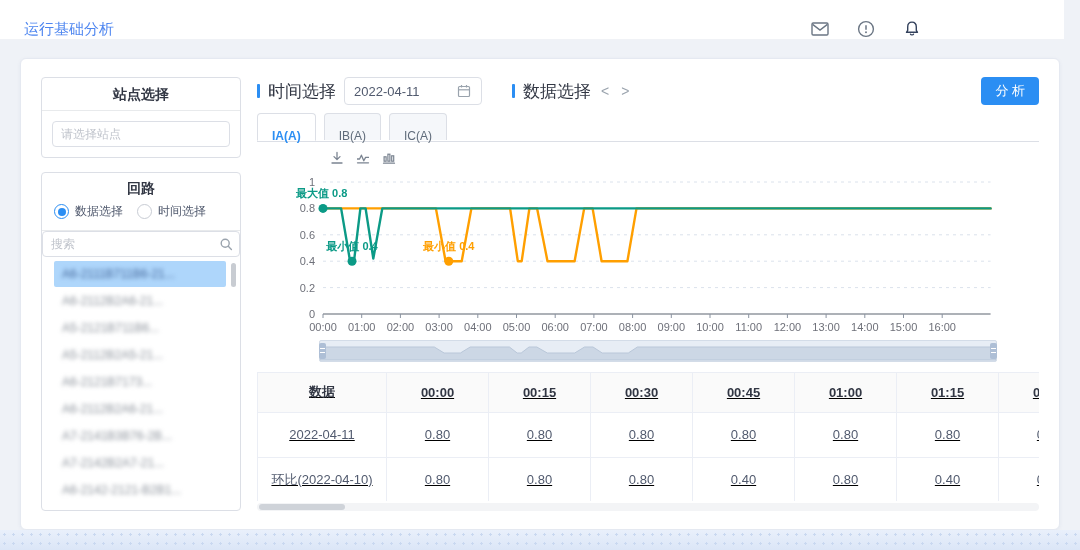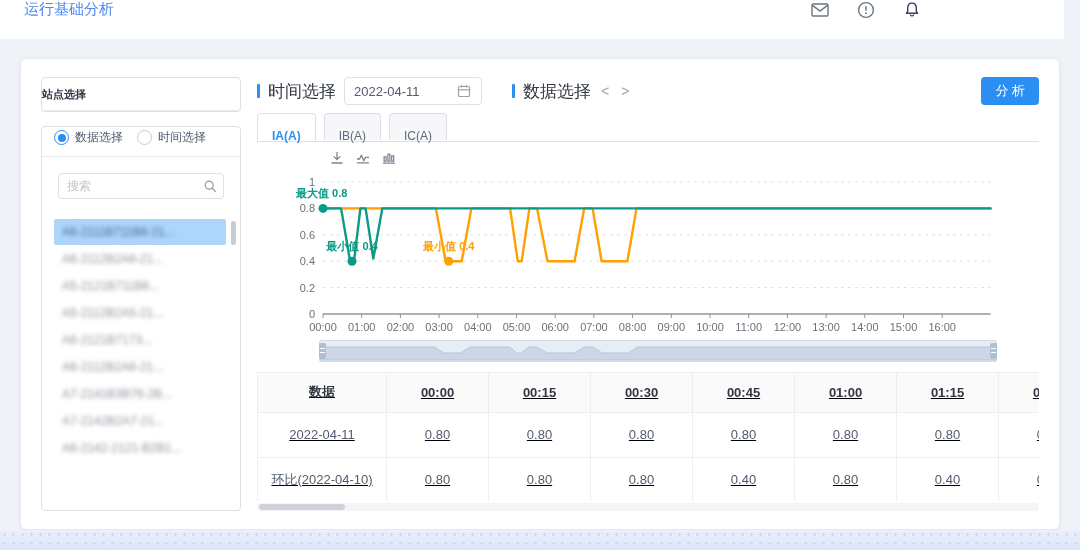--- a/index.html
+++ b/index.html
@@ -1,43 +1,43 @@
 <!DOCTYPE html>
 <html><head>
 <meta charset="utf-8">
 <style>
   html,body{margin:0;padding:0;}
   body{width:1080px;height:550px;background:#eff2f7;font-family:"Liberation Sans",sans-serif;position:relative;overflow:hidden;}
   
-  .topbar{position:absolute;left:0;top:0;right:16px;height:40px;background:#fff;display:flex;align-items:flex-start;padding:0 24px;box-sizing:border-box;border-bottom:1px solid #f0f2f6;}
+  .topbar{position:absolute;left:0;top:0;right:16px;height:40px;background:#fff;display:flex;align-items:flex-end;padding:0 24px;box-sizing:border-box;border-bottom:1px solid #f0f2f6;}
   .app-title{color:#4e86f0;font-size:15px;}
   .top-icons{margin-left:auto;margin-right:118px;display:flex;gap:26px;align-items:center;}
   .top-icons svg{display:block;cursor:pointer;}
   
   .deco-strip{position:absolute;left:0;right:0;bottom:0;height:20px;
     background-image:radial-gradient(#c9d8f0 1px,transparent 1.4px),linear-gradient(#e9f0fb,#dbe6f7);
     background-size:9px 9px,100% 100%;}
   
   .card{position:absolute;left:20px;top:58px;width:1040px;height:472px;background:#fff;border:1px solid #e5e9f1;border-radius:6px;box-shadow:0 1px 4px rgba(30,60,110,.05);box-sizing:border-box;display:flex;padding:18px 20px;gap:16px;}
   
   .sidebar{width:200px;flex:none;display:flex;flex-direction:column;gap:14px;}
   .panel{border:1px solid #dcdfe6;border-radius:4px;box-sizing:border-box;background:#fff;}
-  .panel-title{height:32px;line-height:32px;text-align:left;font-size:11px;color:#323744;font-weight:bold;}
+  .panel-title{height:32px;line-height:32px;text-align:center;font-size:14px;color:#323744;font-weight:bold;}
   .panel-div{border-bottom:1px solid #e8eaec;}
   .site-input-wrap{padding:10px;}
   .text-input{width:100%;height:26px;border:1px solid #dcdfe6;border-radius:4px;box-sizing:border-box;padding:0 8px;font-size:12px;color:#515a6e;font-family:"Liberation Sans",sans-serif;outline:none;}
   .text-input::placeholder{color:#c0c4cc;}
   .circuit-panel{flex:1;display:flex;flex-direction:column;min-height:0;}
   .circuit-title{height:28px;line-height:30px;}
   .radio-row{display:flex;align-items:center;gap:6px;padding:2px 12px 10px;font-size:12px;color:#515a6e;border-bottom:1px solid #e8eaec;}
   .radio{width:13px;height:13px;border-radius:50%;border:1px solid #c8ccd4;background:#fff;position:relative;flex:none;cursor:pointer;}
   .radio.on{border-color:#2b8ef3;}
   .radio.on::after{content:'';position:absolute;inset:2.5px;border-radius:50%;background:#2b8ef3;}
   .radio-label{margin-right:8px;cursor:pointer;}
-  .search-wrap{margin:16px;position:relative;}
+  .search-wrap{margin:0;position:relative;}
   .search-wrap svg{position:absolute;right:7px;top:6px;}
   .device-list{flex:1;min-height:0;overflow:hidden;position:relative;padding:4px 14px 0 12px;}
   .dev-item{height:26px;line-height:26px;font-size:12px;color:#8d939c;padding:0 8px;white-space:nowrap;overflow:hidden;margin-bottom:1px;cursor:pointer;border-radius:2px;}
   .dev-item .blur-txt{filter:blur(2.3px);}
   .dev-item.sel{background:#aed6fb;color:#44679b;}
   .list-thumb{position:absolute;right:4px;top:6px;width:5px;height:24px;border-radius:3px;background:#c8ccd2;cursor:pointer;}
   
   .main{flex:1;min-width:0;position:relative;display:flex;flex-direction:column;}
   .controls{display:flex;align-items:center;height:28px;gap:8px;}
   .accent{width:3px;height:14px;background:#2b8ef3;border-radius:1px;flex:none;}
@@ -96,22 +96,26 @@
         </svg>
     </span>
   </div>
 </div>
 
 <div class="card">
 
   <div class="sidebar">
     <div class="panel">
       <div class="panel-title panel-div">站点选择</div>
+      <div class="site-input-wrap">
+        <input class="text-input" placeholder="请选择站点" style="">
+      </div>
     </div>
     <div class="panel circuit-panel">
+      <div class="panel-title circuit-title">回路</div>
       <div class="radio-row" id="radio-row">
           <span class="radio on"></span>
           <span class="radio-label">数据选择</span>
           <span class="radio"></span>
           <span class="radio-label">时间选择</span>
         </div>
       <div class="search-wrap">
         <input class="text-input" placeholder="搜索" style="">
         <svg width="14" height="14" viewBox="0 0 14 14">
             <circle cx="6.2" cy="6.2" r="4" fill="none" stroke="#9aa3ad" stroke-width="1.4"></circle>

